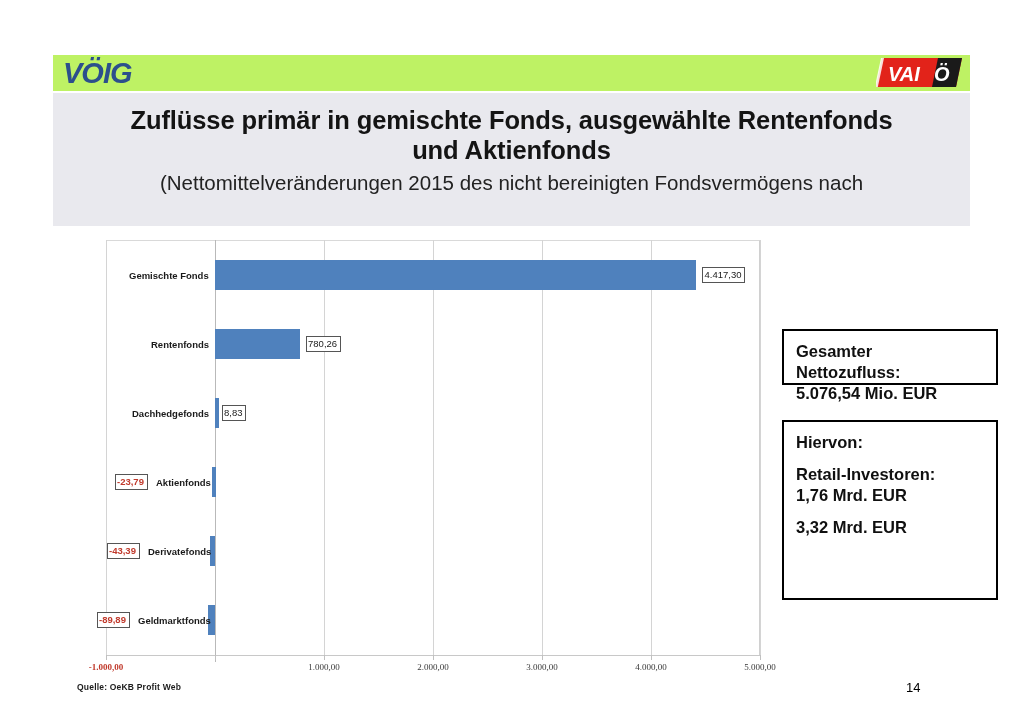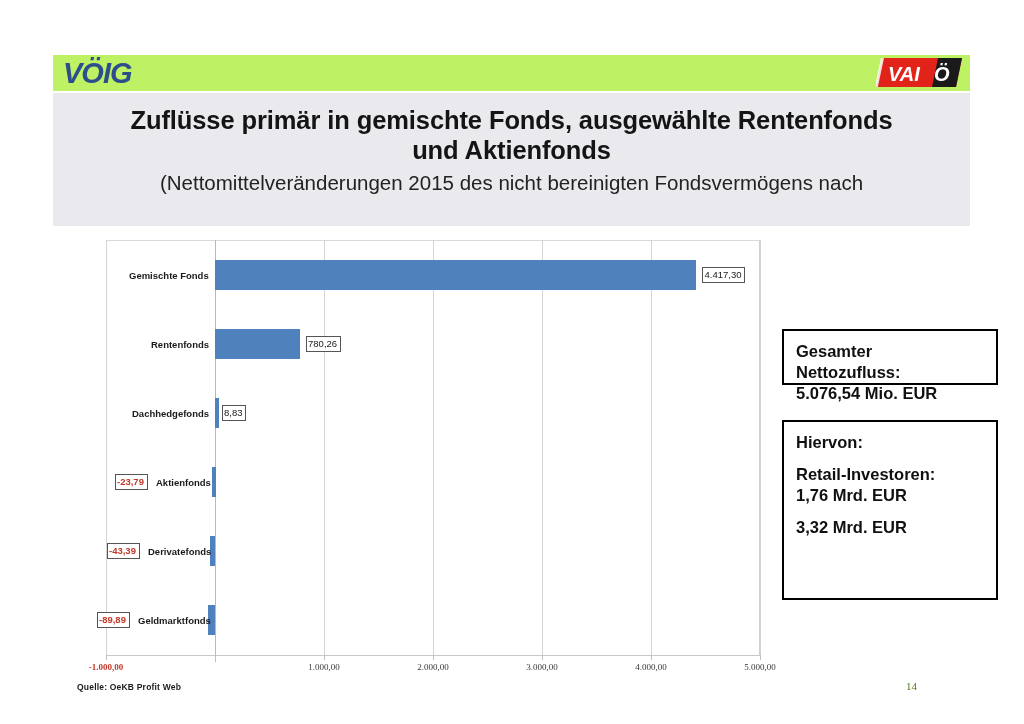--- a/index.html
+++ b/index.html
@@ -191,23 +191,23 @@
     top: 682px;
     font-size: 8.5px;
     font-weight: bold;
     color: #1c1c1c;
     letter-spacing: 0.2px;
   }
   .page-num {
     position: absolute;
     left: 906px;
     top: 680px;
-    font-size: 11px;
-    color: #4d7c0f;
-    font-family: Liberation Serif, serif;
+    font-size: 13px;
+    color: #000000;
+    font-family: Liberation Sans, sans-serif;
   }
 </style>
 </head>
 <body>
 
 <div class="header-band">
   <div class="voig-logo">VÖIG</div>
   <div class="vaio-logo">
     <svg width="86" height="29" viewBox="0 0 86 29" xmlns="http://www.w3.org/2000/svg">
       <polygon points="6,0 86,0 80,29 0,29" fill="#e2231a"></polygon>

